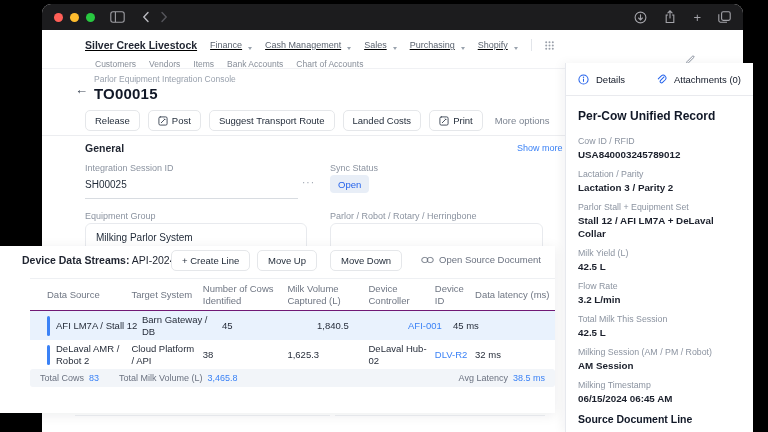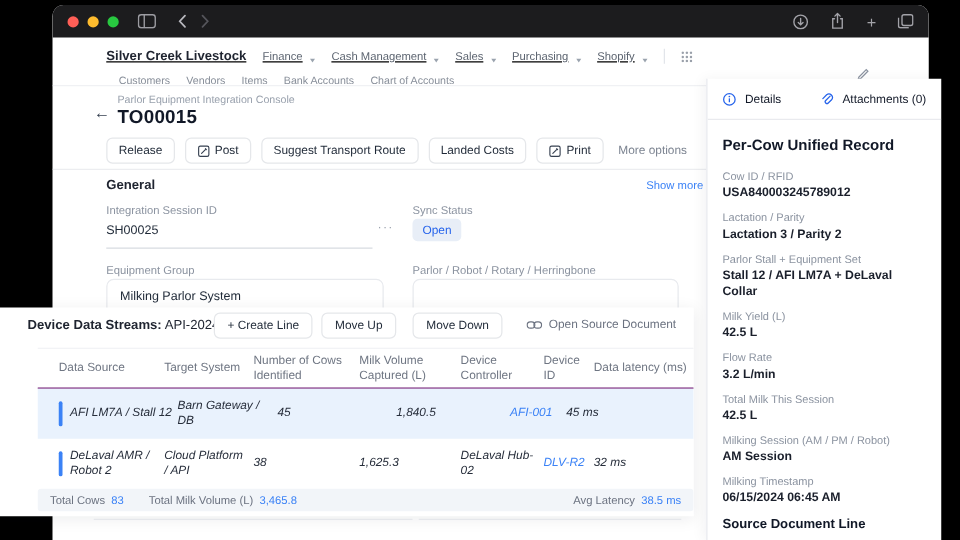--- a/index.html
+++ b/index.html
@@ -95,21 +95,21 @@
   .thead { height:33px; border-top:1px solid #eef0f3; border-bottom:1px solid #701a75; }
   .th { font-size:9.5px; color:#6f7683; line-height:11.5px; display:flex; align-items:center; }
   .td { font-size:9.5px; color:#272e3b; line-height:12px; display:flex; align-items:center; }
   .c1 { width:112px; padding-left:17px; padding-right:4px; }
   .c2 { width:80px;  padding-right:6px; }
   .c3 { width:95px;  padding-right:6px; }
   .c4 { width:91px;  padding-right:6px; }
   .c5 { width:74px;  padding-right:8px; }
   .c6 { width:45px;  padding-right:4px; }
   .c7 { width:80px;  flex:none; }
-  .drow { height:40px;font-style:italic; }
+  .drow { height:29px; }
   .drow.hl { background:#e9f2fd; }
   .accent { width:3px; height:20px; border-radius:2px; background:#3b82f6; flex:none; margin-right:6px; }
   .link { color:#3b82f6; }
   .tfoot {
     height:18px; background:#f2f5f9; border-radius:3px; display:flex; align-items:center;
     font-size:9px; color:#6b7280; padding:0 10px; white-space:nowrap;
   }
   .tfoot .num { color:#3b82f6; margin-left:5px; }
   .tfoot .grp { display:flex; align-items:center; }
   .tfoot .g2 { margin-left:20px;align-items:flex-end; }

